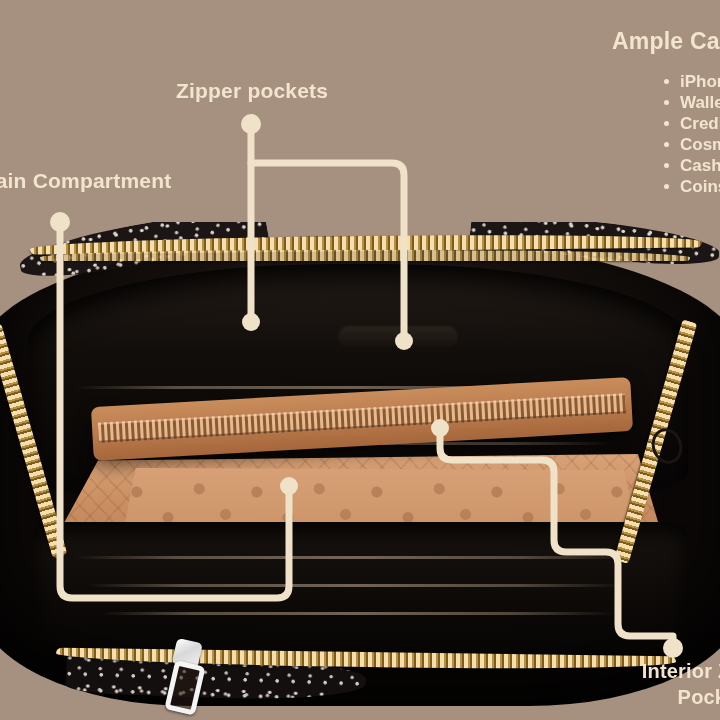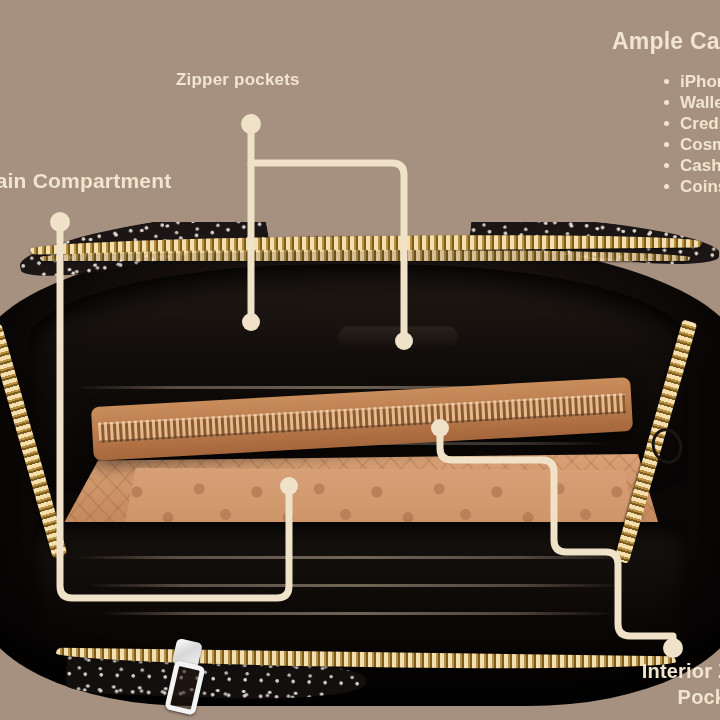--- a/index.html
+++ b/index.html
@@ -249,21 +249,21 @@
   }
 
   
   .label {
     position: absolute;
     color: #f2e5cd;
     font-weight: bold;
     letter-spacing: .2px;
     white-space: nowrap;
   }
-  #lblZipperPockets { left: 176px; top: 70px; font-size: 17px; }
+  #lblZipperPockets { left: 176px; top: 79px; font-size: 21px; }
   #lblMainCompartment { left: -22px; top: 169px; font-size: 21px; }
   #lblInteriorZip {
     left: 616px;
     top: 658px;
     font-size: 20px;
     line-height: 26px;
     text-align: center;
     white-space: normal;
     width: 190px;
   }

